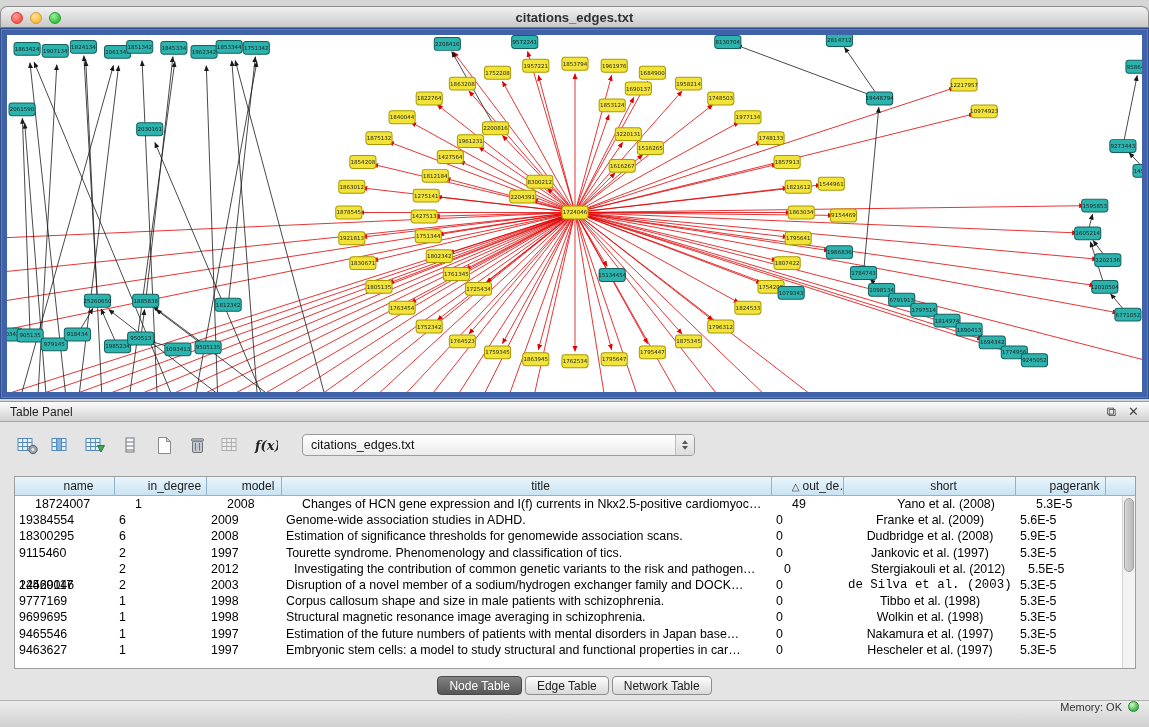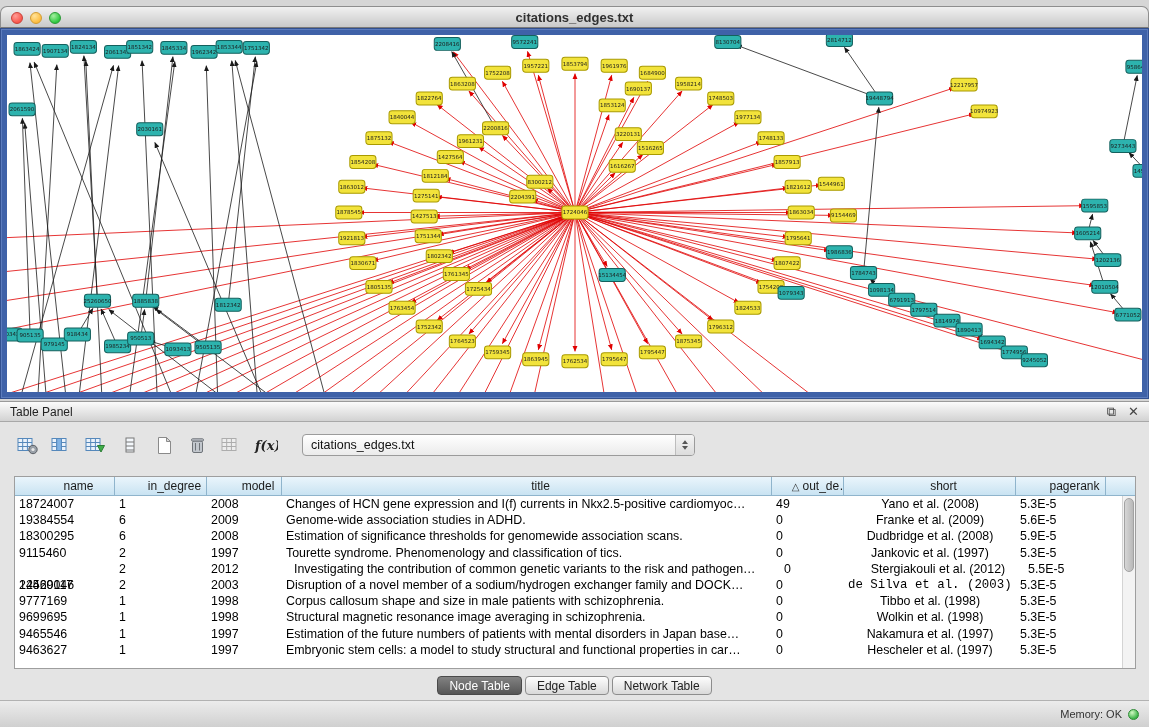--- a/index.html
+++ b/index.html
@@ -55,21 +55,21 @@
     background:linear-gradient(90deg,#d6d6d6,#b9b9b9);border:1px solid #a2a2a2;}
 
   .tabs{position:absolute;left:0;right:0;bottom:5px;display:flex;justify-content:center;gap:3px;}
   .tab{height:19px;padding:0 11px;font-size:12px;border:1px solid #8d8d8d;border-radius:4px;
     background:linear-gradient(#fdfdfd,#d9d9d9);color:#222;display:flex;align-items:center;}
   .tab.active{background:linear-gradient(#828282,#565656);color:#fff;border-color:#4a4a4a;}
 
   
   .status{position:absolute;left:0;top:700px;width:1149px;height:27px;
     background:linear-gradient(#ececec,#d0d0d0);border-top:1px solid #b2b2b2;
-    display:flex;align-items:center;justify-content:flex-end;gap:6px;padding-right:10px;}
+    display:flex;justify-content:flex-end;gap:6px;padding-right:10px;}
   .memtext{font-size:11px;color:#333;}
   .memled{width:11px;height:11px;border-radius:50%;border:1px solid #2c8a33;
     background:radial-gradient(circle at 35% 30%,#d2f9c3,#3db449 70%);}
 </style>
 </head>
 <body>
 
 <div class="win">
   <div class="titlebar">
     <div class="lights">
@@ -770,21 +770,21 @@
         <div class="th" style="width: 172px;">
           <span>short</span>
         </div>
         <div class="th" style="width: 90px;">
           <span>pagerank</span>
         </div>
         <div class="th fill"></div>
       </div>
     <div class="tbody" id="tbody">
       <div class="tr">
-          <div class="td" style="width: 100px;">18724007</div>
+          <div class="td" style="width: 100px; margin-left: 16px;">18724007</div>
           <div class="td" style="width: 92px;">1</div>
           <div class="td" style="width: 75px;">2008</div>
           <div class="td" style="width: 490px;">Changes of HCN gene expression and I(f) currents in Nkx2.5-positive cardiomyoc…</div>
           <div class="td" style="width: 72px;">49</div>
           <div class="td" style="width: 172px; text-align: center;">Yano et al. (2008)</div>
           <div class="td" style="width: 90px;">5.3E-5</div>
         </div>
         <div class="tr">
           <div class="td" style="width: 100px;">19384554</div>
           <div class="td" style="width: 92px;">6</div>

